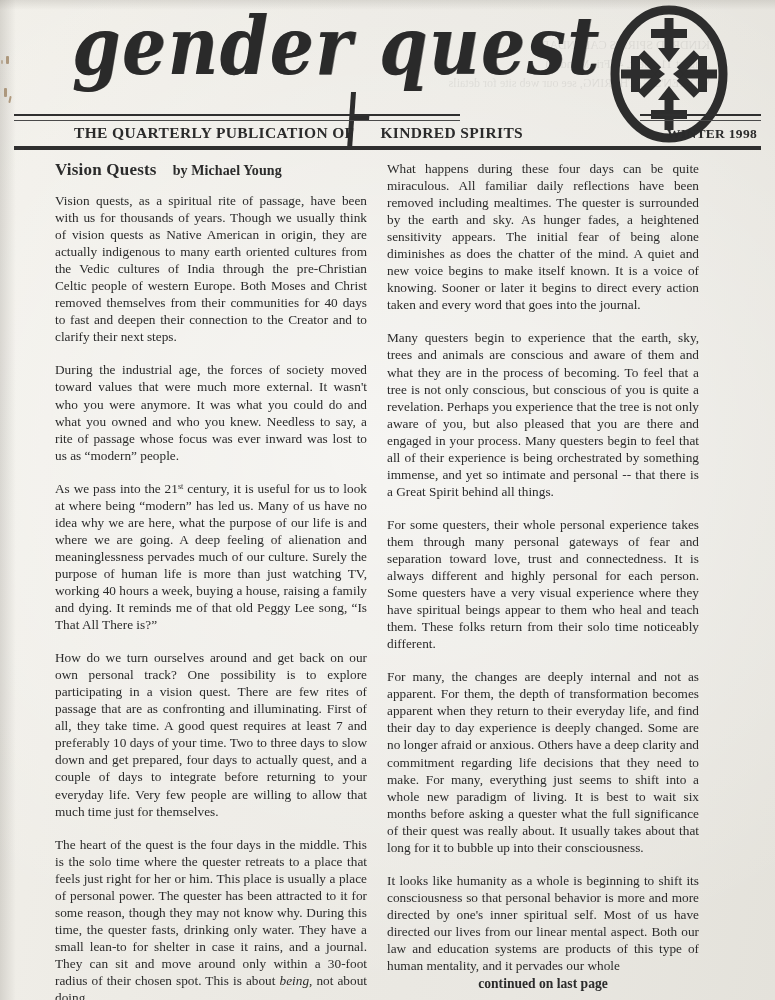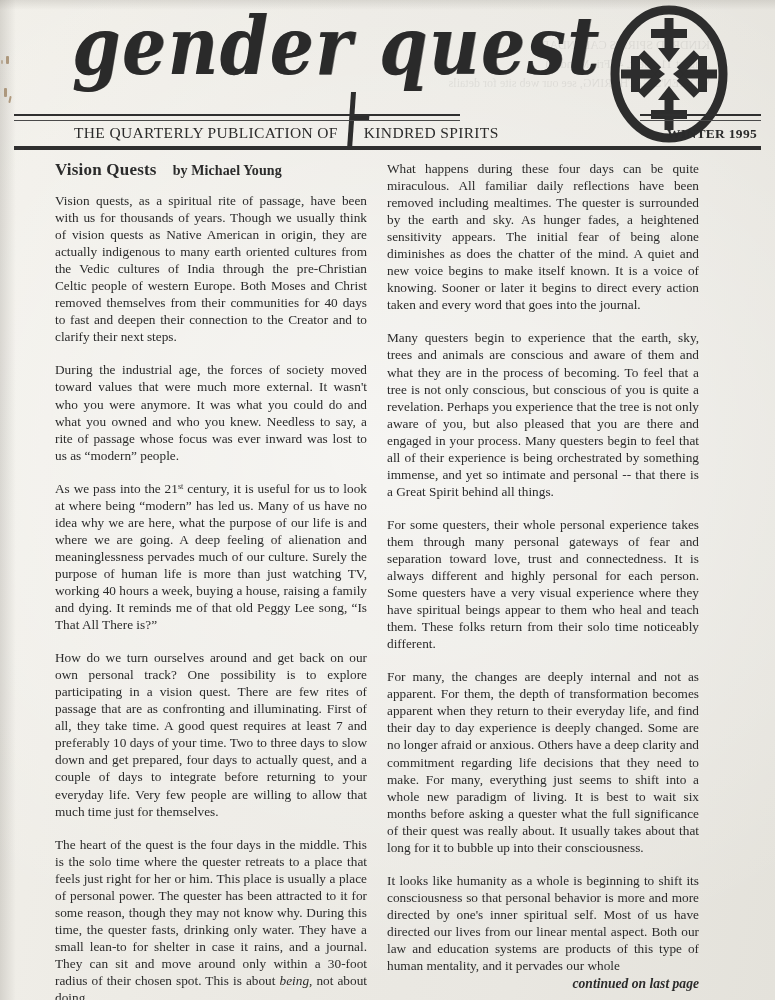--- a/index.html
+++ b/index.html
@@ -85,21 +85,21 @@
   .rule-thin-right { left: 640px; top: 114px; width: 121px; height: 2px; }
   .rule-hair-left  { left: 14px;  top: 120px; width: 446px; height: 1px; background:#4a4a4a; }
   .rule-hair-right { left: 640px; top: 120px; width: 121px; height: 1px; background:#4a4a4a; }
   .rule-thick      { left: 14px;  top: 146px; width: 747px; height: 4px; }
 
   .tagline {
     position: absolute;
     left: 74px;
     top: 124px;
     font-family: "Liberation Serif", serif;
-    font-weight: 400;
+    font-weight: 700;
     font-size: 15.5px;
     letter-spacing: 0.35px;
     white-space: nowrap;
   }
   .tagline .gap { display: inline-block; width: 26px; }
   .issue-date {
     position: absolute;
     right: 18px;
     top: 126px;
     font-family: "Liberation Serif", serif;
@@ -157,23 +157,22 @@
 
   sup.ord {
     font-size: 0.62em;
     vertical-align: 0.45em;
     line-height: 0;
   }
   em { font-style: italic; margin-top: 8px; }
 
   .continued {
     display: block;
-    text-align: right;
-    font-weight: 700;
-    font-style: italic;
+    text-align: center;
+    font-weight: 700;
     font-size: 13.6px;
     margin-top: 1px;
   }
 
   
   .speck {
     position: absolute;
     background: #a0825c;
     opacity: 0.75;
     border-radius: 1px;
@@ -258,21 +257,21 @@
     <div class="rule rule-thin-left"></div>
     <div class="rule rule-hair-left"></div>
     <div class="rule rule-thin-right"></div>
     <div class="rule rule-hair-right"></div>
     <div class="rule rule-thick"></div>
 
     <div class="tagline">
       <span>THE QUARTERLY PUBLICATION OF</span><span class="gap"></span><span>KINDRED SPIRITS</span>
     </div>
 
-    <div class="issue-date">WINTER 1995</div>
+    <div class="issue-date">WINTER 1998</div>
   </div>
 
   <div class="article">
 
     <div class="headline-row">
       <span class="headline">Vision Quests</span><span class="byline">by Michael Young</span>
     </div>
 
     <div class="col col-left">
       <p>Vision quests, as a spiritual rite of passage, have been with us for thousands of years.  Though we usually think of vision quests as Native American in origin, they are actually indigenous to many earth oriented cultures from the Vedic cultures of India through the pre-Christian Celtic people of western Europe.  Both Moses and Christ removed themselves from their communities for 40 days to fast and deepen their connection to the Creator and to clarify their next steps.</p>

